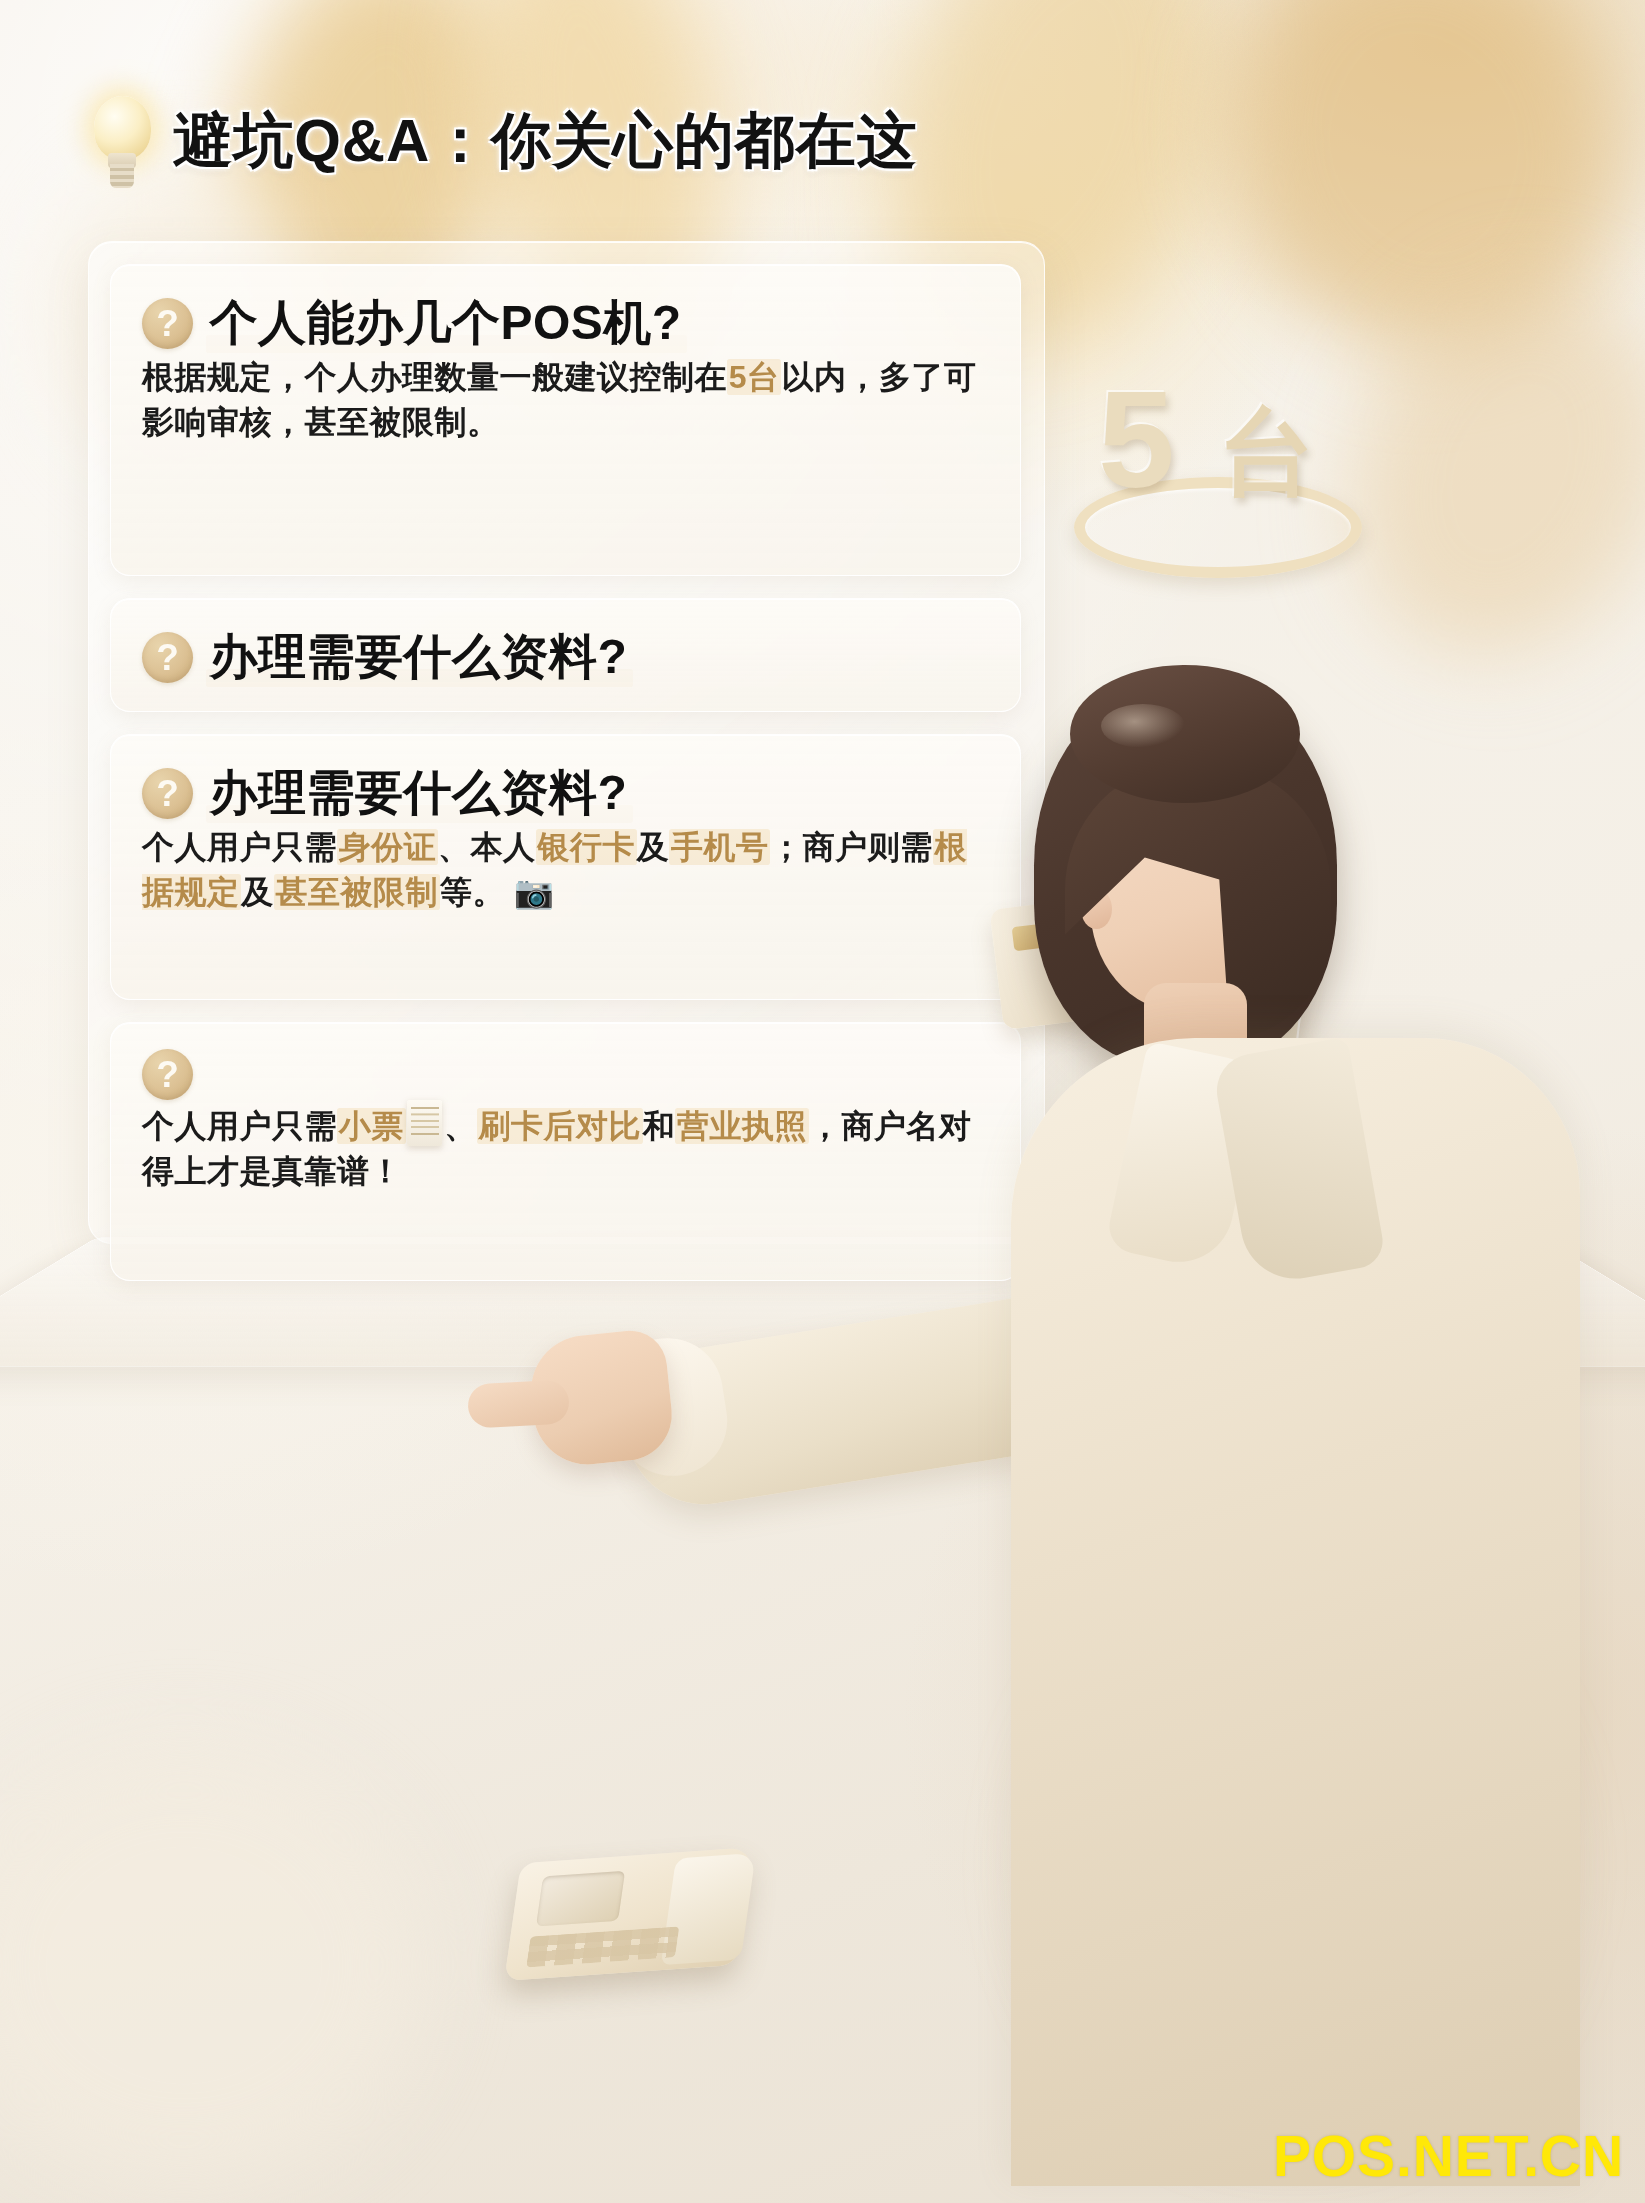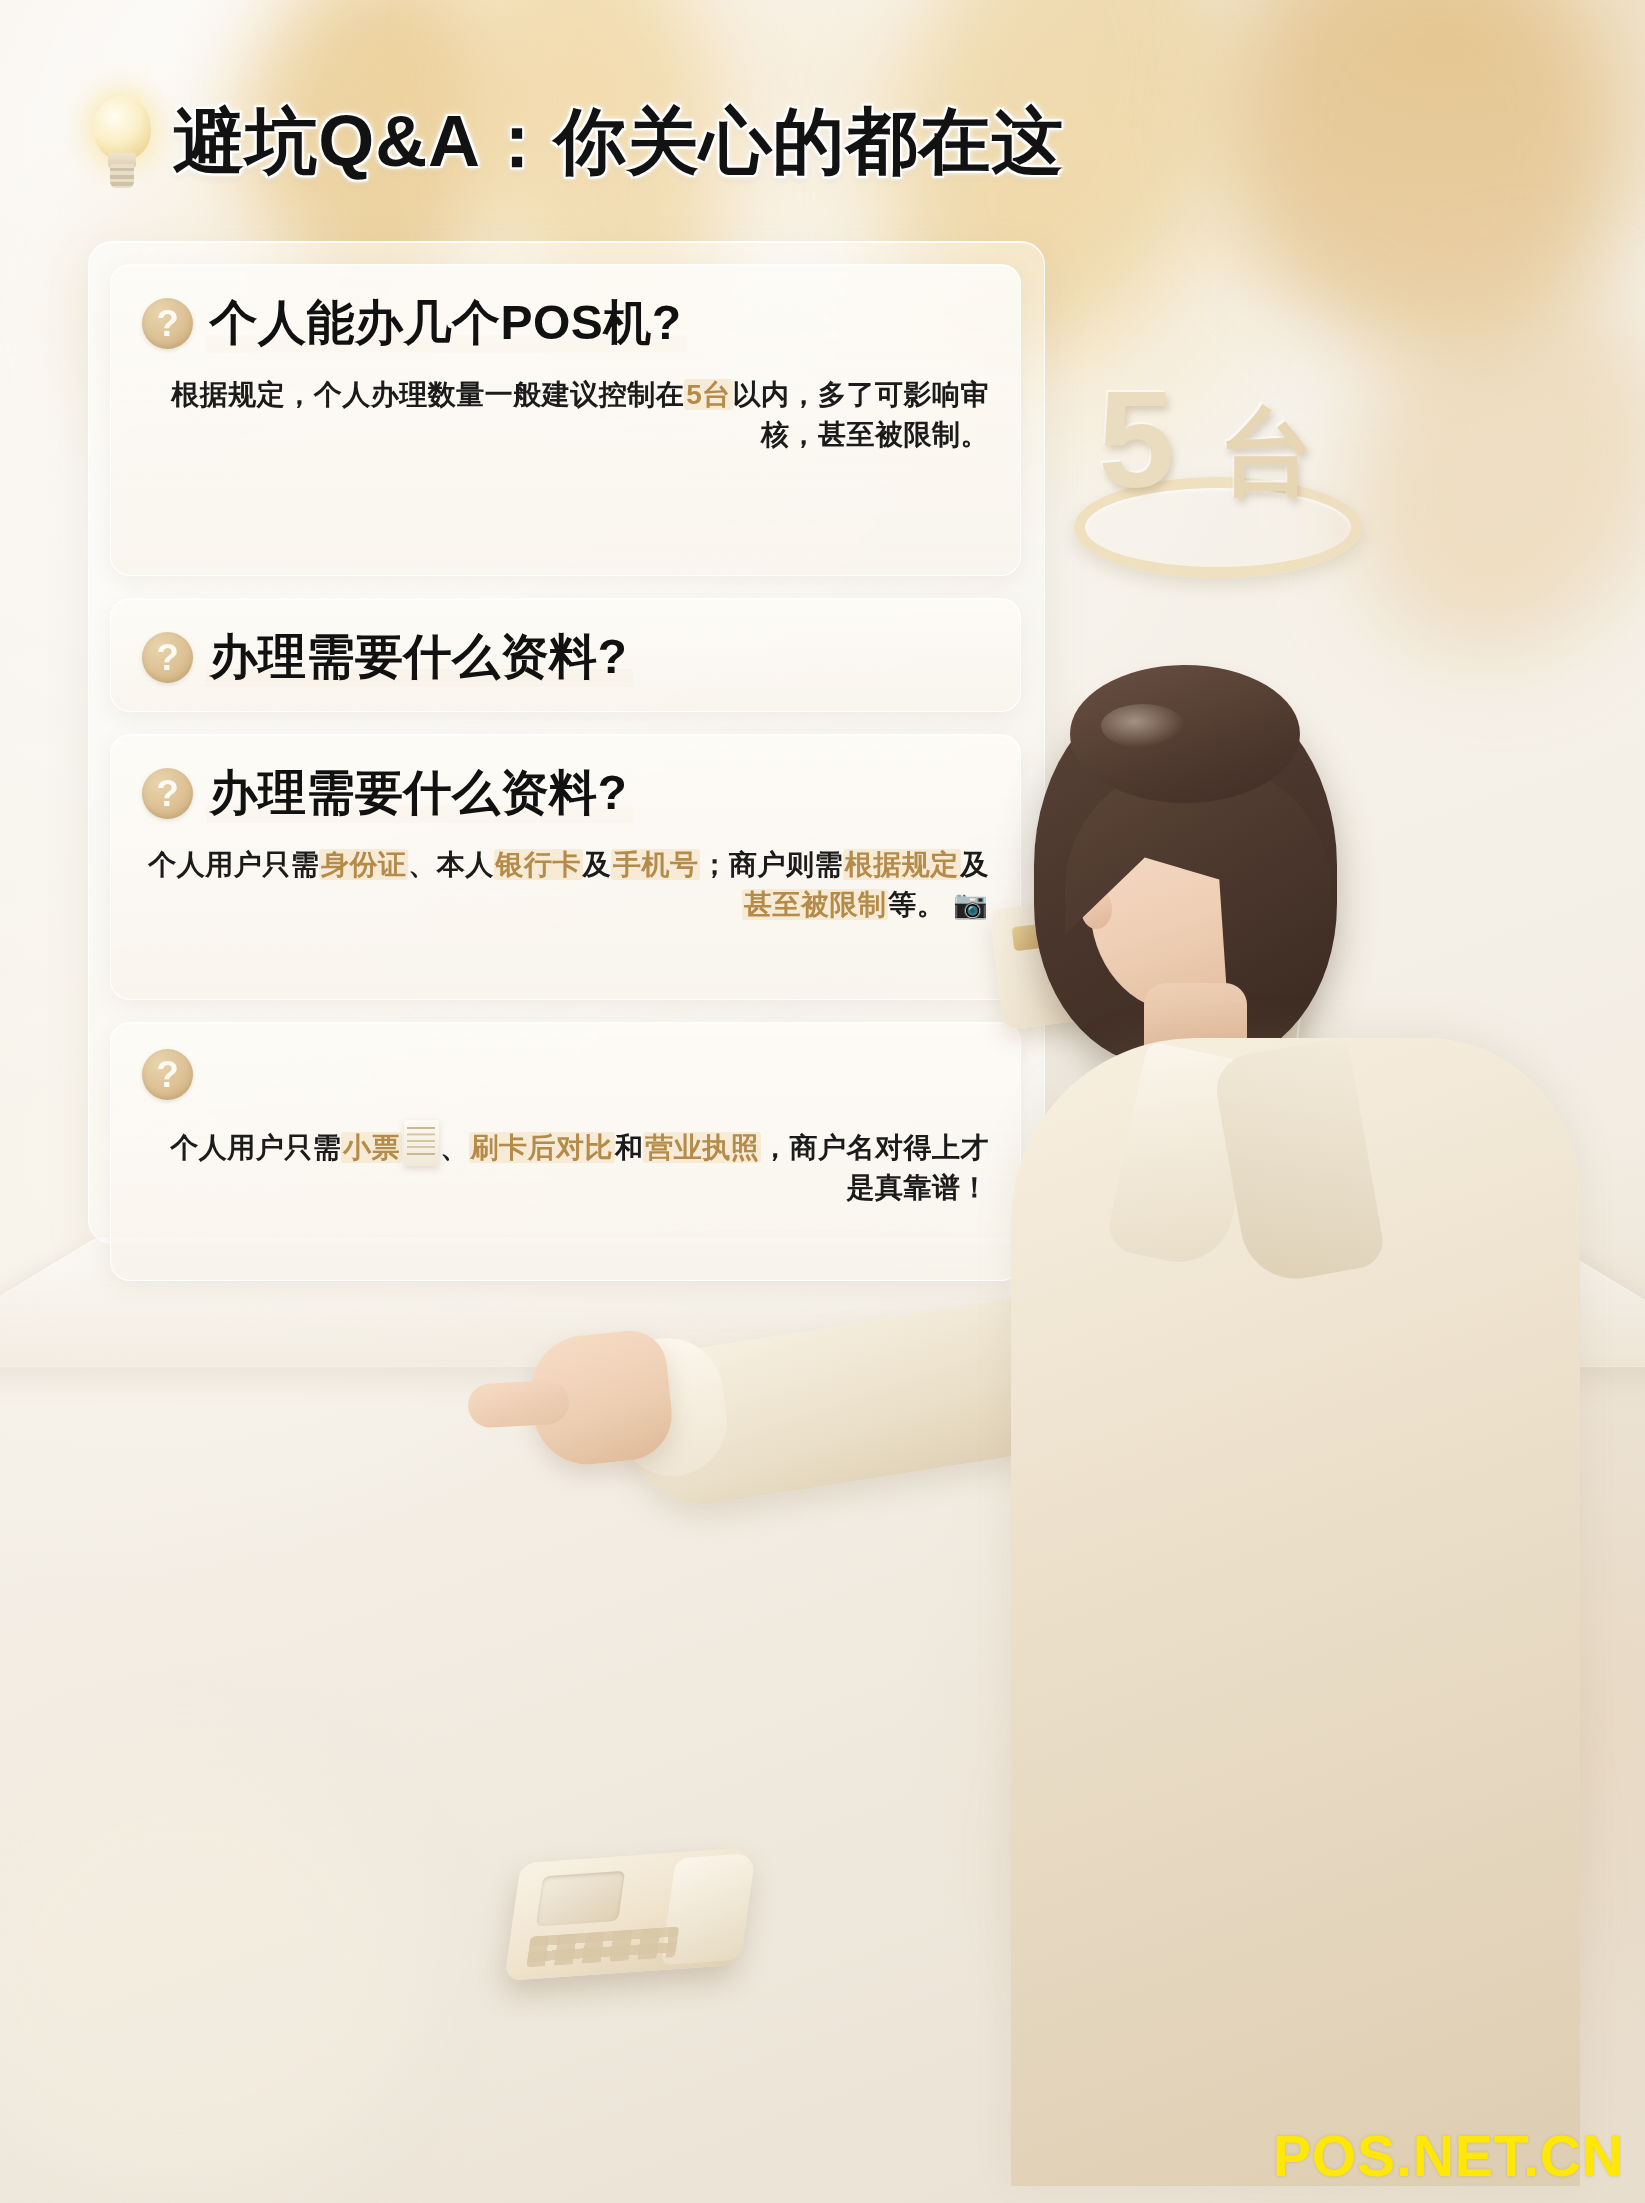--- a/index.html
+++ b/index.html
@@ -72,21 +72,21 @@
     border-radius: 3.7px;
   }
   .bulb-icon .base {
     position: absolute;
     left: 22px; top: 72px;
     width: 24px; height: 24px;
     border-radius: 0 0 6.4px 6.4px;
     background: repeating-linear-gradient(180deg, #e7ddc8 0 3.7px, #cfc2a6 3.7px 7.3px);
   }
   .main-title {
-    font-size: 72px;
+    font-size: 60px;
     font-weight: 800;
     letter-spacing: 0.9px;
     color: #121212;
     white-space: nowrap;
     text-shadow:
       0 0 5.5px #ffffff, 0 0 5.5px #ffffff, 0 0 9.2px #ffffff,
       1.8px 1.8px 0 #ffffff, -1.8px 1.8px 0 #ffffff, 1.8px -1.8px 0 #ffffff, -1.8px -1.8px 0 #ffffff,
       0 2.8px 9.2px rgba(120,100,70,0.18);
   }
 
@@ -178,27 +178,25 @@
     position: absolute;
     left: -3.7px;
     right: -5.5px;
     bottom: 1.8px;
     height: 18.4px;
     background: rgba(233,207,165,0.55);
     border-radius: 2.8px;
     z-index: -1;
   }
   .a-text {
-    margin-top: 20px;
-    font-size: 28px;
+    font-size: 32px;
     line-height: 1.42;
     color: #1b1b1b;
     font-weight: 600;
     letter-spacing: 0.5px;
-    text-align: right;
   }
   .hl {
     color: #b58b4a;
     font-weight: 700;
     background: rgba(240,216,176,0.42);
     border-radius: 2.8px;
     padding: 0 1.8px;
   }
 
   

